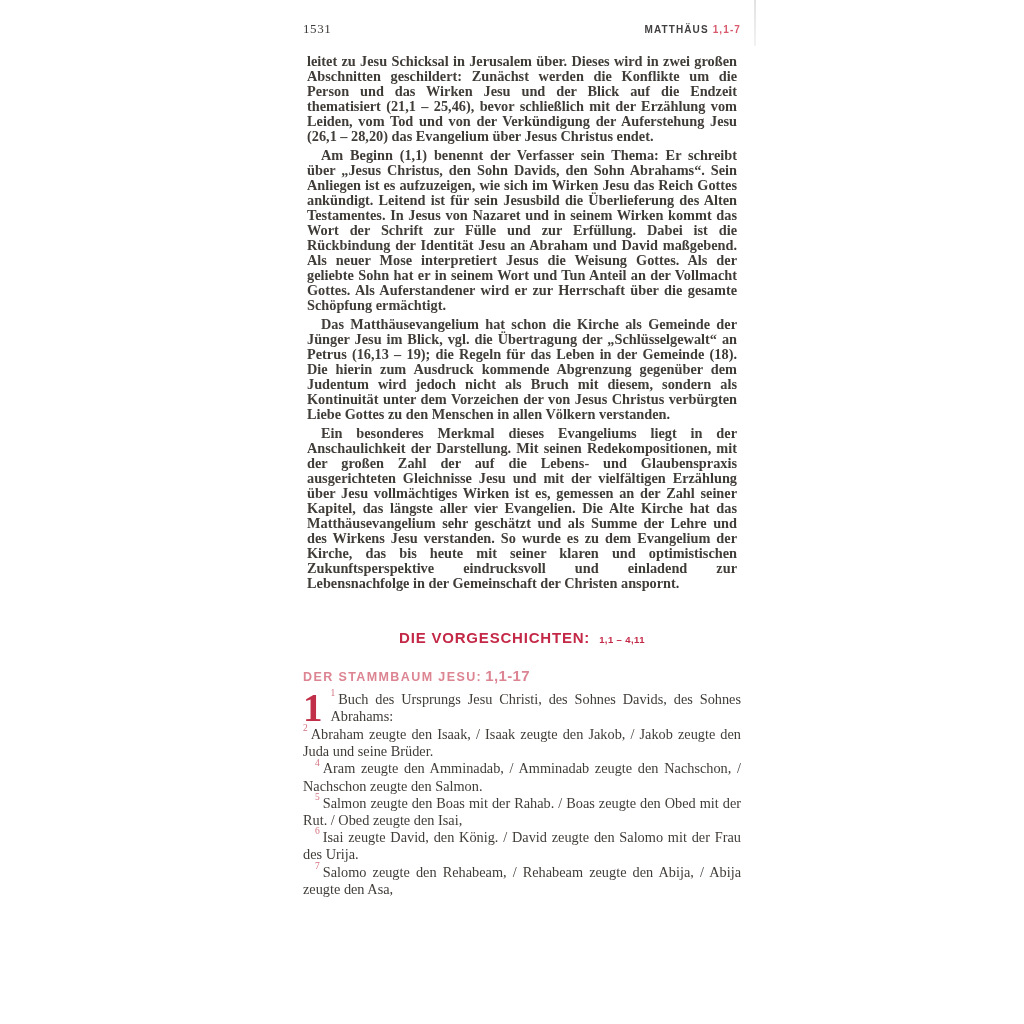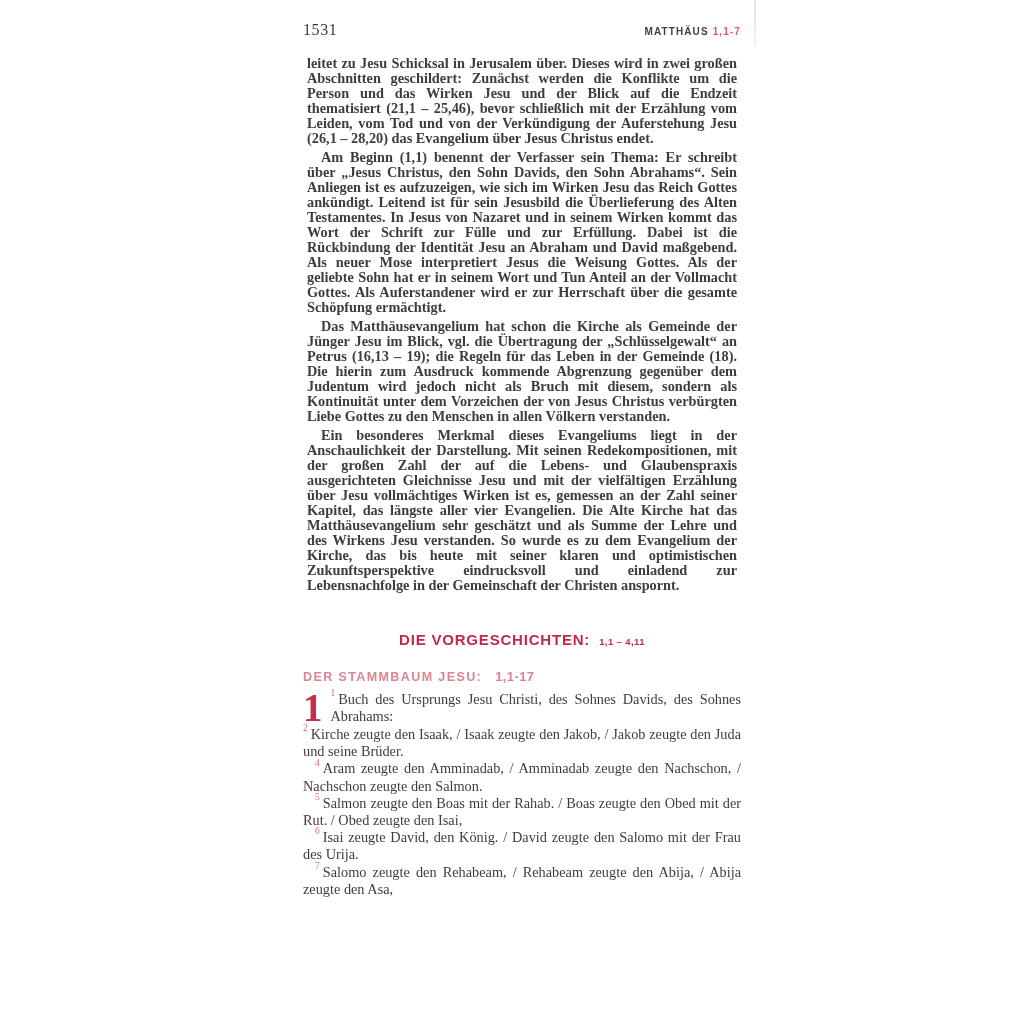--- a/index.html
+++ b/index.html
@@ -21,21 +21,21 @@
     position:absolute;left:303px;top:21px;width:438px;
     color:#403c38;
   }
   
   .page-header{
     display:flex;justify-content:space-between;align-items:baseline;
     margin-bottom:17px;
   }
   .folio{
     font-family:"Liberation Serif", serif;
-    font-size:16px;letter-spacing:0.6px;color:#3e3b38;
+    font-size:13px;letter-spacing:0.6px;color:#3e3b38;
   }
   .running-head{
     font-family:"Liberation Sans", sans-serif;
     font-size:10px;font-weight:700;letter-spacing:1.1px;color:#434040;
   }
   .running-head .ref{color:#d8596b;margin-left:4px;}
   
   .intro p{
     margin:4px;
     font-size:14.3px;line-height:15px;
@@ -56,21 +56,21 @@
     font-size:9.5px;font-weight:700;letter-spacing:0.4px;margin-left:9px;
   }
   .subsection-heading{
     margin:21px 0 0 0;
     text-align:left;
     font-family:"Liberation Sans", sans-serif;
     font-weight:600;font-size:12.5px;letter-spacing:1.4px;
     color:#dd8492;
   }
   .subsection-heading .ref{
-    font-size:13px;letter-spacing:0.4px;margin-left:13px;
+    font-size:15px;letter-spacing:0.4px;margin-left:3px;
   }
   
   .chapter{margin-top:7px;}
   .verse{
     margin:0;
     font-size:14.3px;line-height:17.2px;
     text-align:justify;
     hyphens:auto;
   }
   .verse + .verse{text-indent:12px;}
@@ -120,21 +120,21 @@
     <h2 class="section-heading"><span>DIE VORGESCHICHTEN:</span><span class="ref">1,1 – 4,11</span></h2>
 
     <h3 class="subsection-heading"><span>DER STAMMBAUM JESU:</span><span class="ref">1,1-17</span></h3>
 
     <div class="chapter">
       <p class="verse verse-1">
         <span class="drop-cap">1</span><sup class="vnum">1</sup><span>Buch des Ursprungs Jesu Christi, des Sohnes Davids, des Sohnes Abrahams:</span>
       </p>
       <div>
 
-          <p class="verse"><sup class="vnum">2</sup><span>Kirche zeugte den Isaak, / Isaak zeugte den Jakob, / Jakob zeugte den Juda und seine Brüder.</span></p>
+          <p class="verse"><sup class="vnum">2</sup><span>Abraham zeugte den Isaak, / Isaak zeugte den Jakob, / Jakob zeugte den Juda und seine Brüder.</span></p>
 
 
           <p class="verse"><sup class="vnum">4</sup><span>Aram zeugte den Amminadab, / Amminadab zeugte den Nachschon, / Nachschon zeugte den Salmon.</span></p>
 
           <p class="verse"><sup class="vnum">5</sup><span>Salmon zeugte den Boas mit der Rahab. / Boas zeugte den Obed mit der Rut. / Obed zeugte den Isai,</span></p>
 
           <p class="verse"><sup class="vnum">6</sup><span>Isai zeugte David, den König. / David zeugte den Salomo mit der Frau des Urija.</span></p>
 
           <p class="verse"><sup class="vnum">7</sup><span>Salomo zeugte den Rehabeam, / Rehabeam zeugte den Abija, / Abija zeugte den Asa,</span></p>
         </div>

